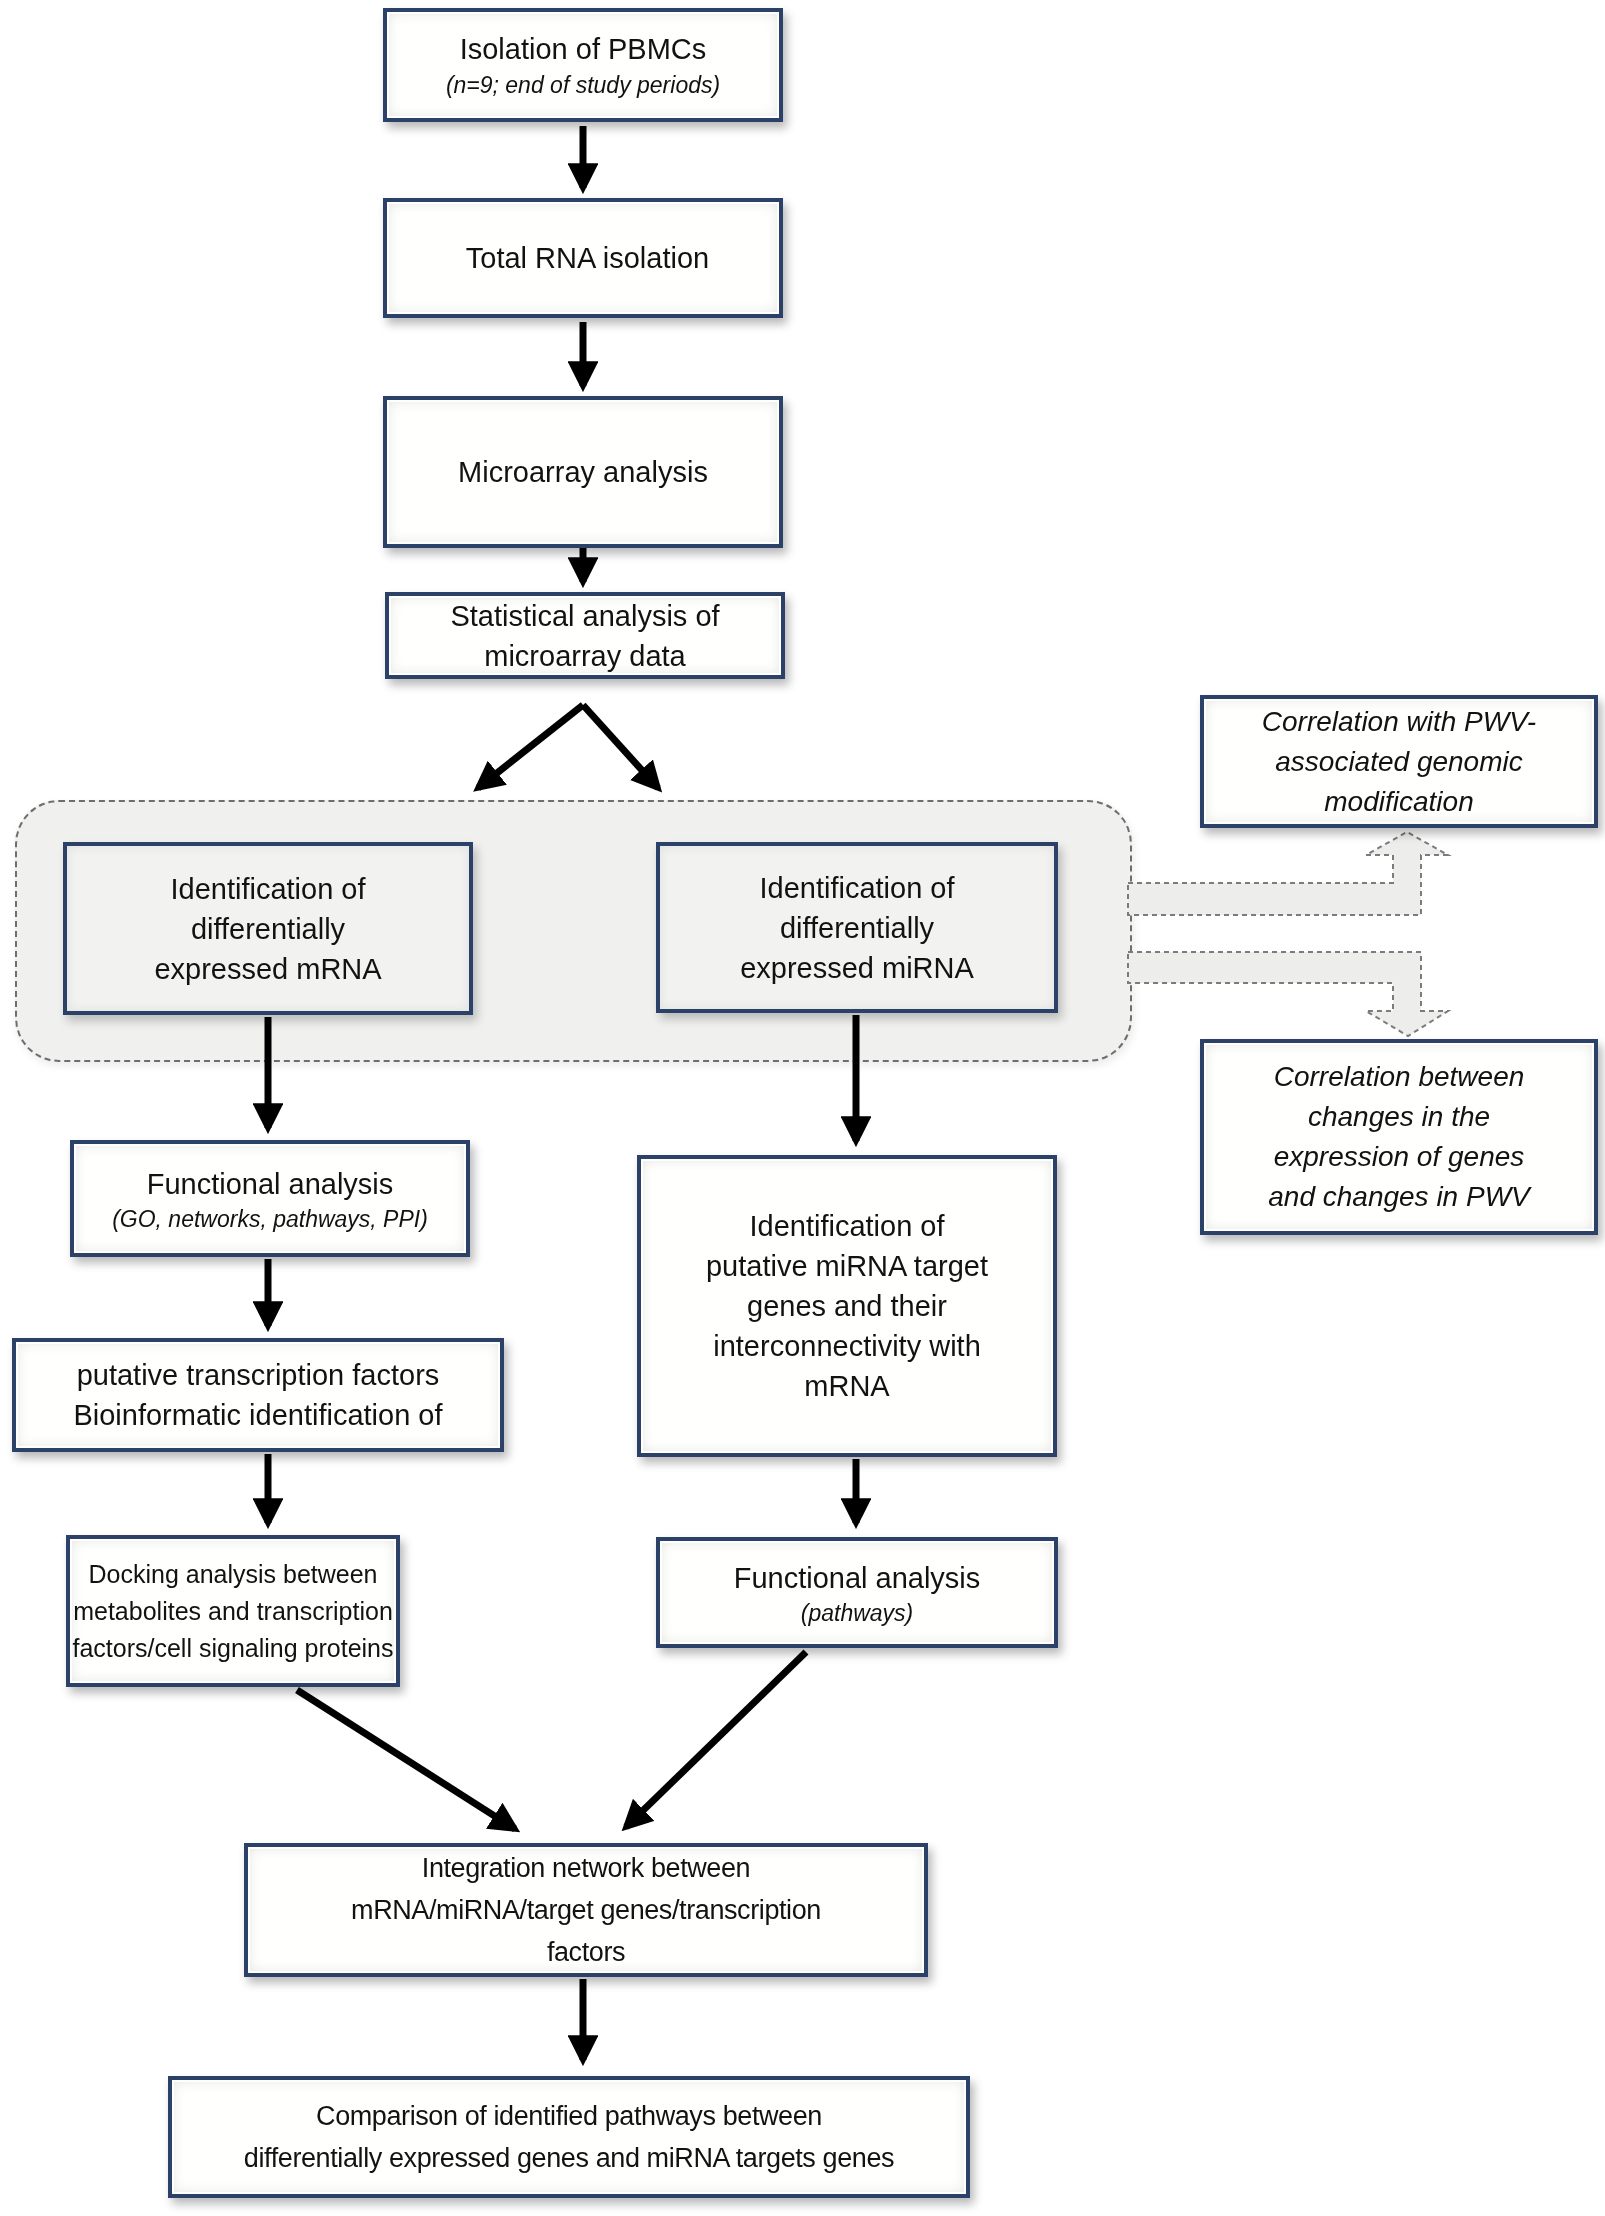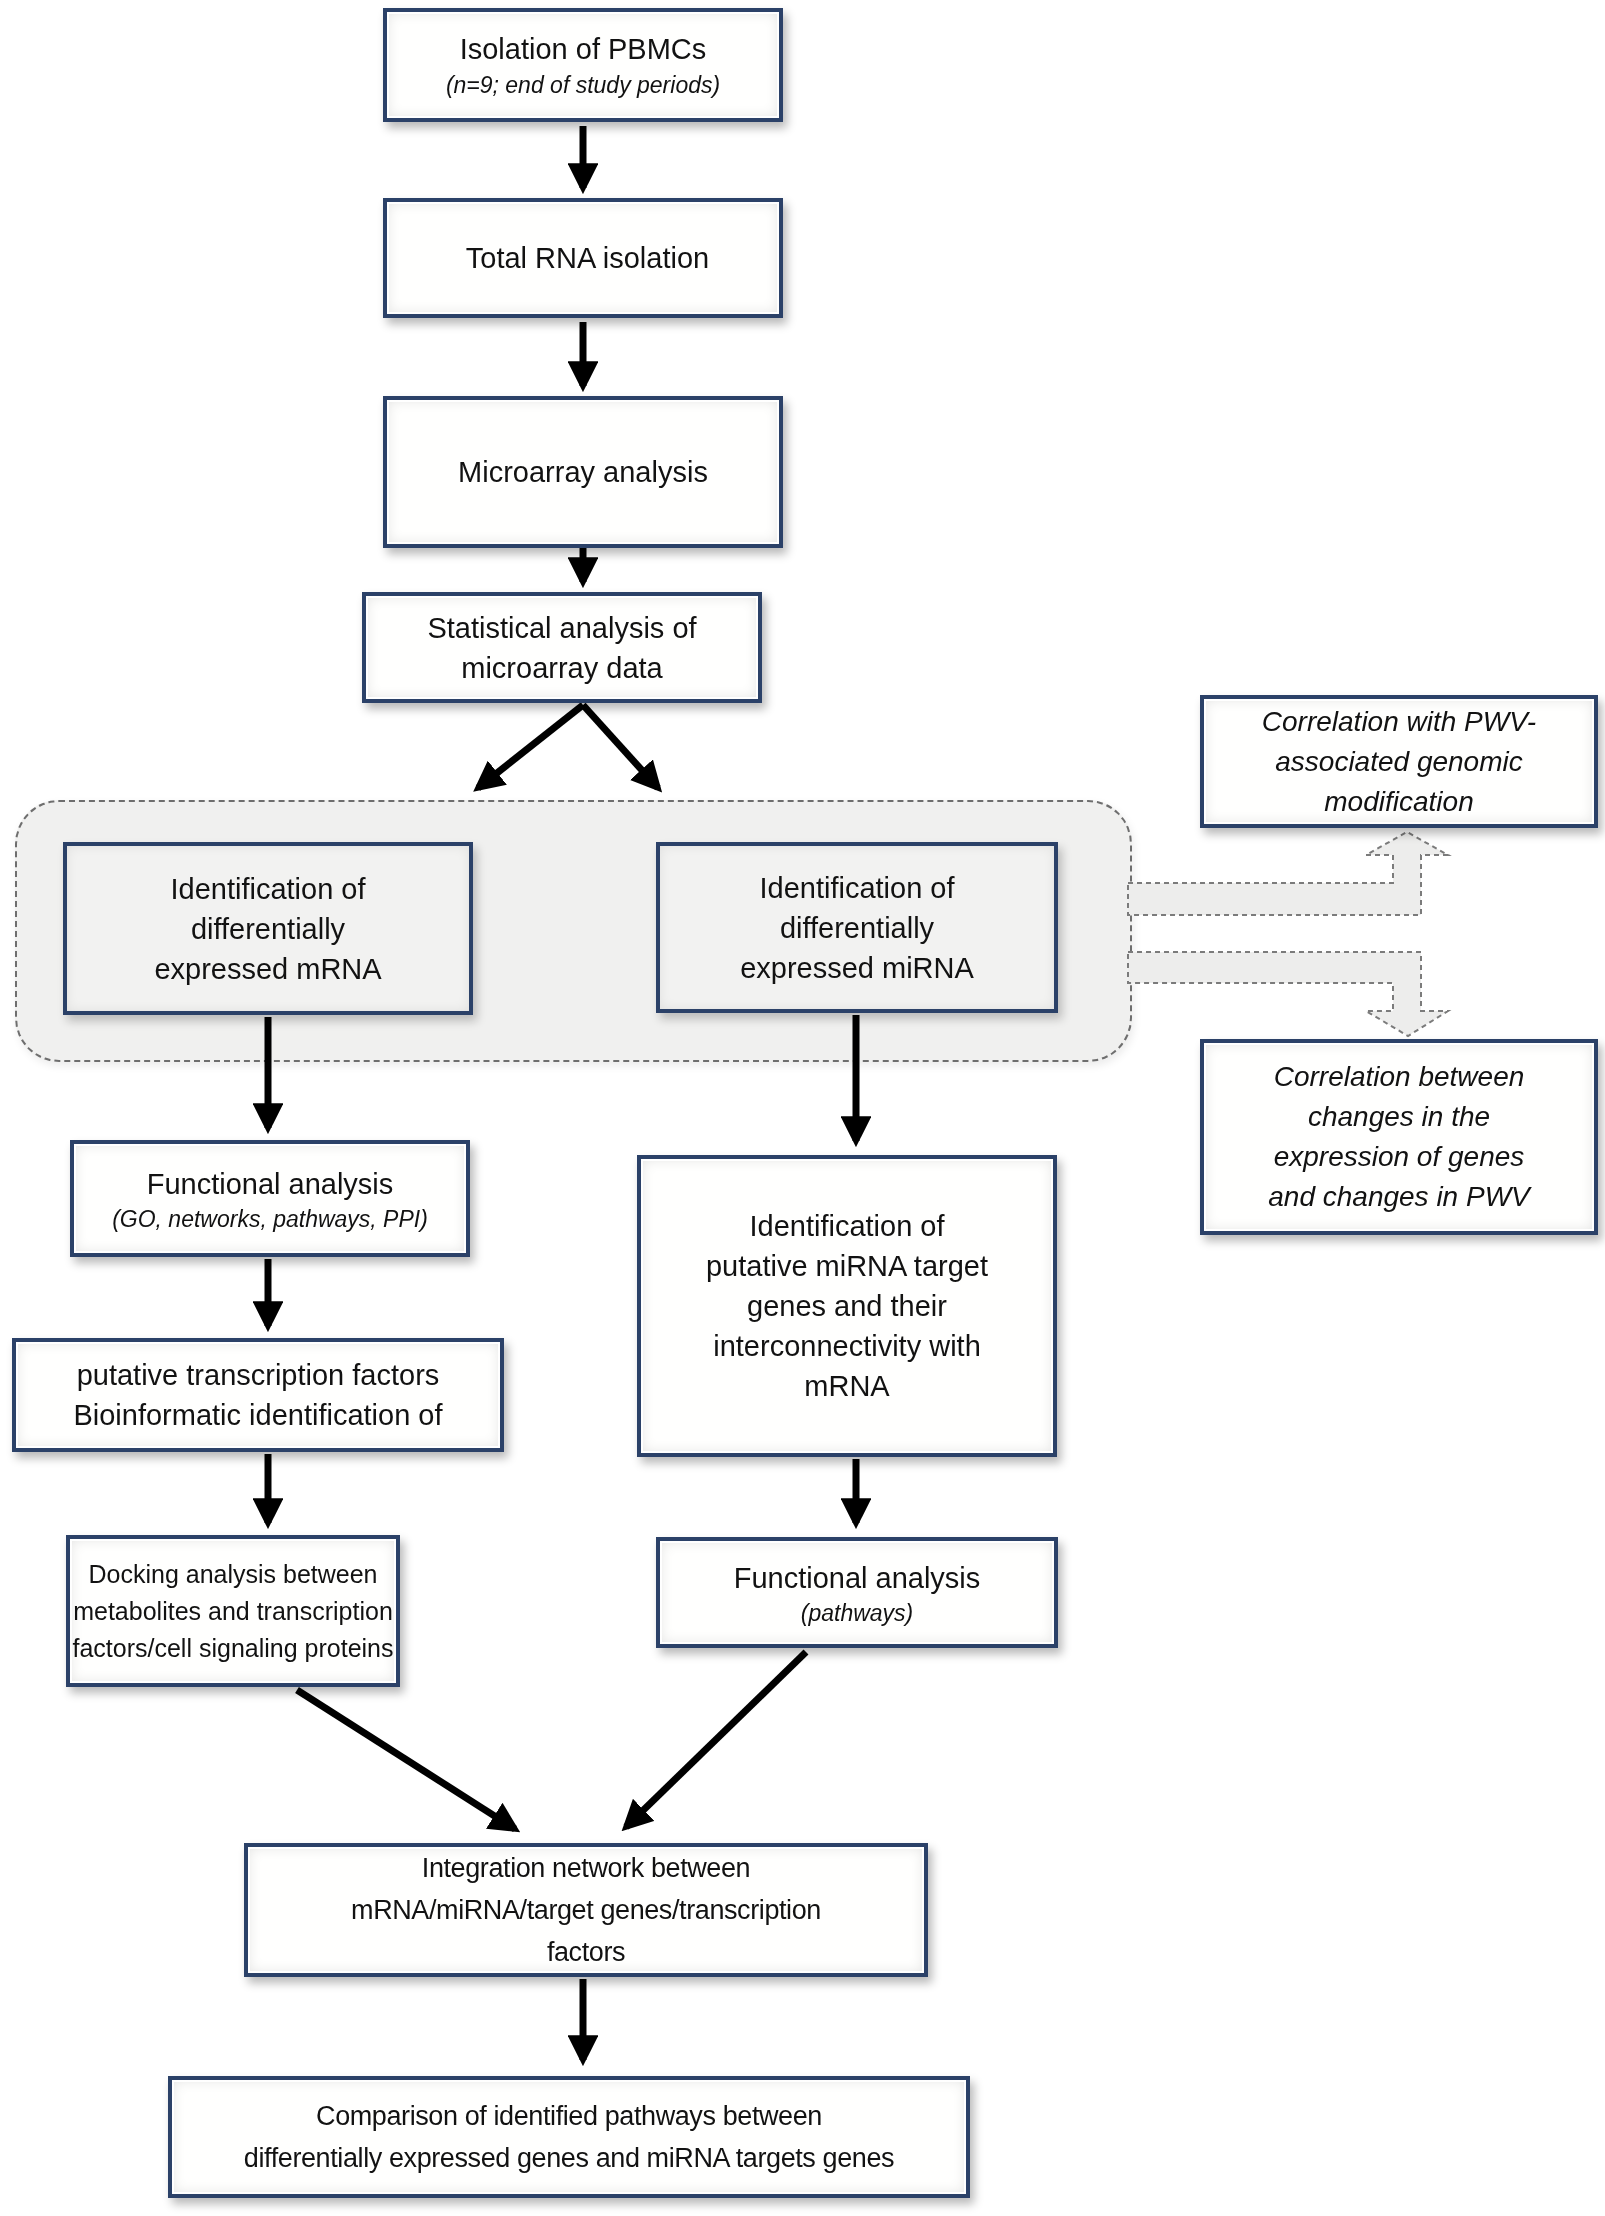--- a/index.html
+++ b/index.html
@@ -57,21 +57,21 @@
   </div>
 
   <div class="node t-main" style="left:383px;top:198px;width:400px;height:120px;padding-left:9px;">
     <span class="line">Total RNA isolation</span>
   </div>
 
   <div class="node t-main" style="left:383px;top:396px;width:400px;height:152px;">
     <span class="line">Microarray analysis</span>
   </div>
 
-  <div class="node t-main" style="left:362px;top:592px;width:400px;height:111px;">
+  <div class="node t-main" style="left:385px;top:592px;width:400px;height:87px;">
     <span class="line">Statistical analysis of</span>
     <span class="line">microarray data</span>
   </div>
 
   <div class="node gray t-main" style="left:63px;top:842px;width:410px;height:173px;">
     <span class="line">Identification of</span>
     <span class="line">differentially</span>
     <span class="line">expressed mRNA</span>
   </div>
 

